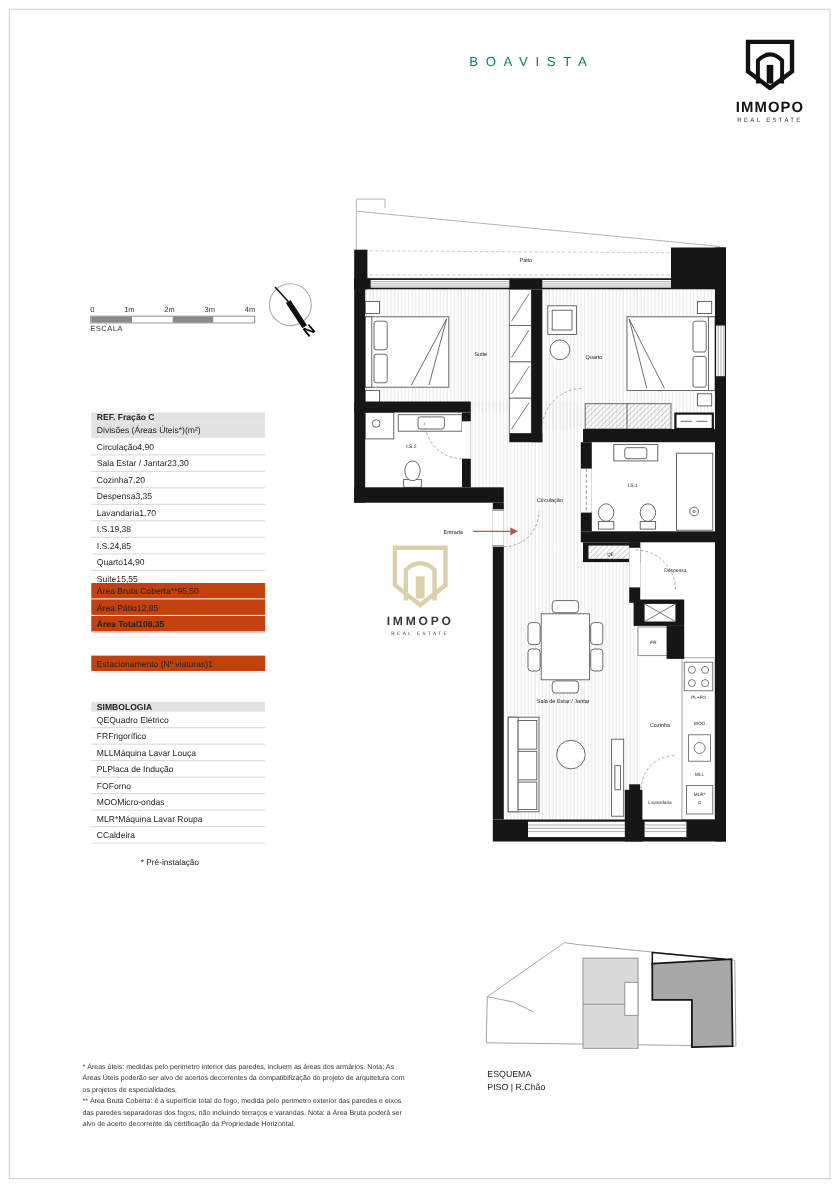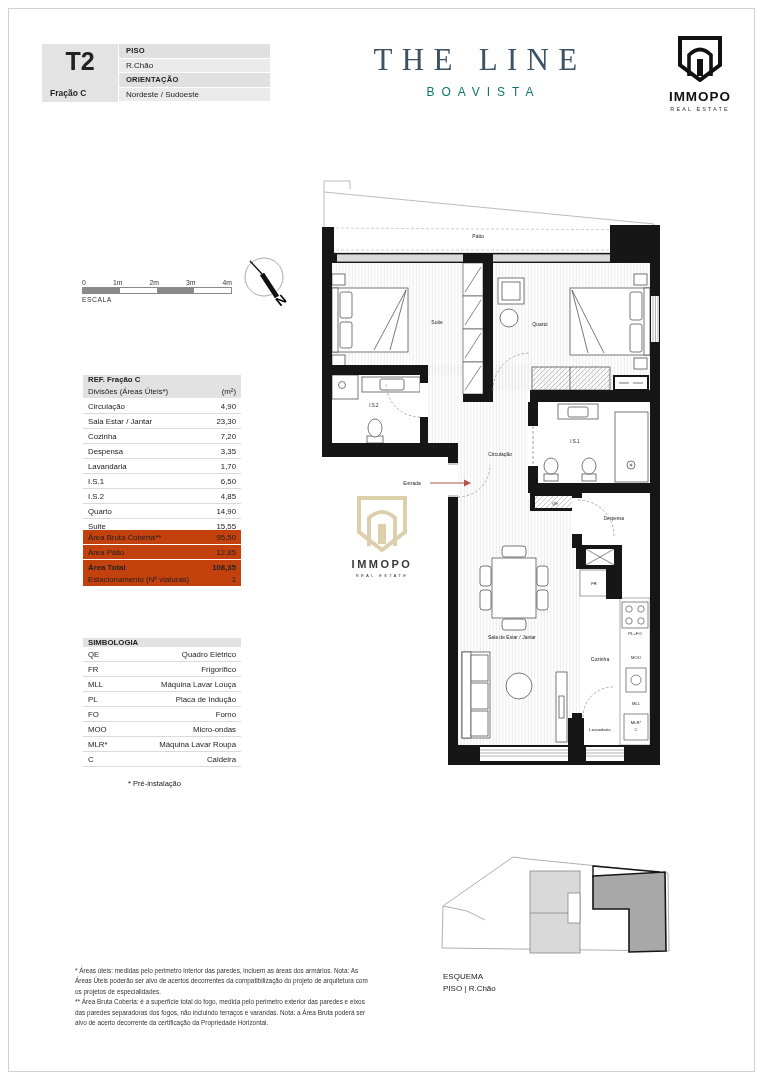--- a/index.html
+++ b/index.html
@@ -29,21 +29,21 @@
   .ticks{display:flex;justify-content:space-between;margin-bottom:1px;}
   .bar{display:flex;height:5px;border:1px solid #8a8a8a;}
   .bar span{flex:1;}
   .seg-d{background:#8a8a8a;} .seg-l{background:#fff;}
   .scale-label{margin-top:2px;letter-spacing:.5px;}
   .compass{position:absolute;left:240px;top:252px;}
 
   
   .tbl{position:absolute;left:83px;width:158px;font-size:7.8px;color:#222;}
   .tbl-title{background:#e2e2e2;font-weight:bold;padding:0 5px;}
-  .trow{display:flex;justify-content:space-between;padding:2.5px 5px;border-bottom:1px solid #dadada;gap:38px;}
+  .trow{display:flex;padding:2.5px 5px;border-bottom:1px solid #dadada;}
   .trow.hd{background:#e2e2e2;border-bottom:1px solid #fff;}
   .trow.g{background:#c2410c;border-bottom:1px solid #fff;}
   .trow.b{font-weight:bold;}
   .prenote{position:absolute;left:86px;top:779px;font-size:7.5px;color:#222;margin-left:42px;}
 
   
   .plan{position:absolute;left:316px;top:178px;}
   .plan text{font-family:"Liberation Sans",sans-serif;fill:#222;}
 
   
@@ -51,35 +51,22 @@
   .footnotes p{margin:0;}
   .scheme{position:absolute;left:437px;top:853px;}
   .scheme-caption{position:absolute;left:443px;top:971px;font-size:8px;color:#222;line-height:1.45;}
 </style>
 </head>
 <body>
 
 <div class="page">
   <div class="frame"></div>
 
-  <div class="unit-info">
-    <div class="unit-left">
-      <div class="unit-type">T2</div>
-      <div class="unit-frac">Fração C</div>
-    </div>
-    <div class="unit-right">
-      <div class="unit-row hd">PISO</div>
-      <div class="unit-row val">R.Chão</div>
-      <div class="unit-row hd">ORIENTAÇÃO</div>
-      <div class="unit-row val">Nordeste / Sudoeste</div>
-    </div>
-  </div>
 
   <div class="brand">
-    <div class="brand-title">THE LINE</div>
     <div class="brand-sub">BOAVISTA</div>
   </div>
 
   <div class="logo">
     <svg width="72" height="46" viewBox="0 0 72 46">
       <path d="M16,2 H56 V29 L36,44 L16,29 Z" fill="none" stroke="#111" stroke-width="4"></path>
       <path d="M25,40 V19 Q36,8 47,19 V40" fill="none" stroke="#111" stroke-width="3.6"></path>
       <rect x="33" y="23" width="6" height="17" fill="#111"></rect>
     </svg>
     <div class="logo-name">IMMOPO</div>
@@ -133,21 +120,21 @@
     <div class="trow">
         <span>Despensa</span>
         <span>3,35</span>
       </div>
     <div class="trow">
         <span>Lavandaria</span>
         <span>1,70</span>
       </div>
     <div class="trow">
         <span>I.S.1</span>
-        <span>6,50</span>
+        <span>9,38</span>
       </div>
     <div class="trow">
         <span>I.S.2</span>
         <span>4,85</span>
       </div>
     <div class="trow">
         <span>Quarto</span>
         <span>14,90</span>
       </div>
     <div class="trow">
@@ -164,21 +151,21 @@
     <div class="trow g">
         <span>Área Pátio</span>
         <span>12,85</span>
       </div>
     <div class="trow g b">
         <span>Área Total</span>
         <span>108,35</span>
       </div>
   </div>
 
-  <div class="tbl" style="top:572px">
+  <div class="tbl" style="top:596px">
     <div class="trow g">
         <span>Estacionamento (Nº viaturas)</span>
         <span>1</span>
       </div>
   </div>
 
   <div class="tbl" style="top:638px">
     <div class="tbl-title">SIMBOLOGIA</div>
     <div class="trow">
         <span>QE</span>

